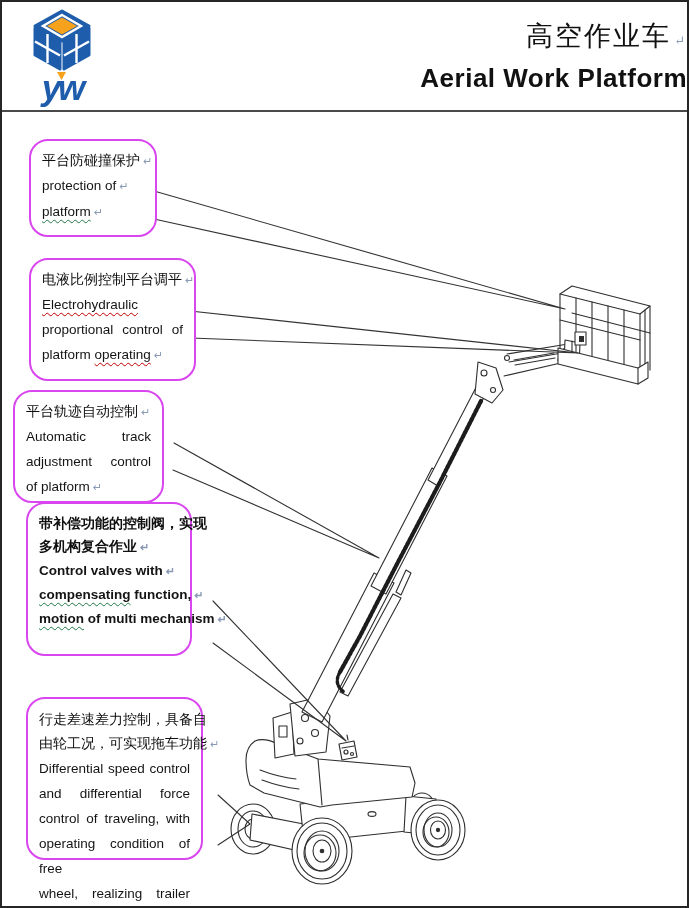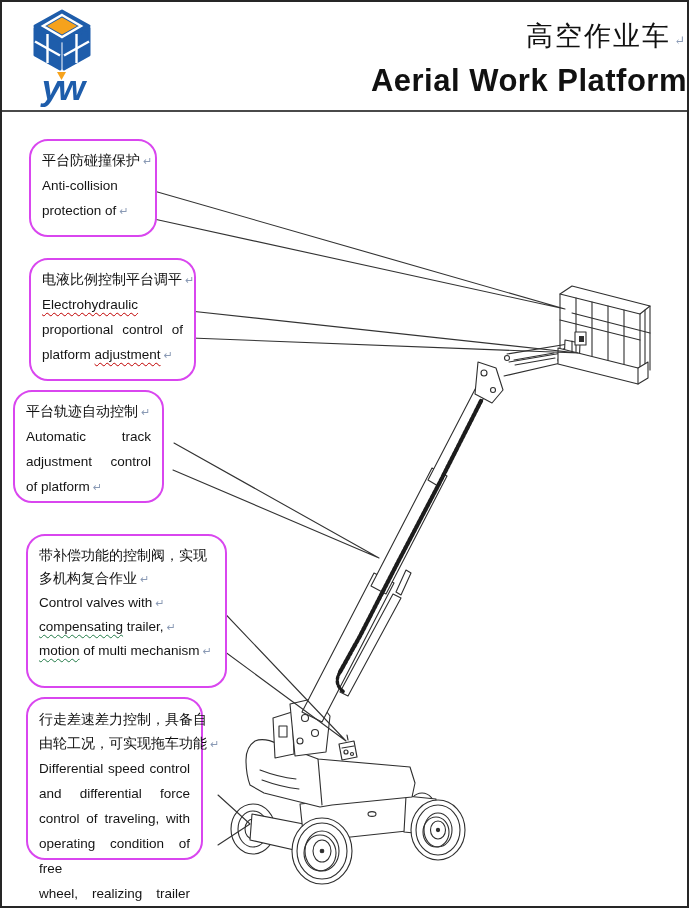--- a/index.html
+++ b/index.html
@@ -7,39 +7,39 @@
     position:relative;width:685px;height:904px;
     border:2px solid #262626;background:#fff;overflow:hidden;
     font-family:"Liberation Sans",sans-serif;color:#1a1a1a;
   }
   
   .header{position:absolute;left:0;top:0;width:100%;height:108px;border-bottom:2px solid #4a4a4a;background:#fff;z-index:5;}
   .logo{position:absolute;left:14px;top:5px;}
   .titles{position:absolute;left:0;top:0;width:100%;text-align:right;}
   .title-zh{margin-top:16px;font-family:"DejaVu Serif",serif;font-size:27px;letter-spacing:2px;color:#111;}
   .title-zh .ret{font-size:13px;}
-  .title-en{margin-top:9px;font-size:31px;font-weight:bold;color:#111;letter-spacing:0.5px;}
+  .title-en{margin-top:9px;font-size:26px;font-weight:bold;color:#111;letter-spacing:0.5px;}
   
   .drawing{position:absolute;left:0;top:0;width:689px;height:908px;z-index:1;}
   
   .callout{
     position:absolute;z-index:4;background:#fff;
     border:2px solid #d946ef;border-radius:19px;
     padding:8px 11px;box-sizing:border-box;
   }
   .zh{font-size:14px;line-height:23px;white-space:nowrap;color:#101010;}
   .ln{font-size:13.5px;line-height:25px;white-space:nowrap;color:#141414;}
   .jline{text-align:justify;text-align-last:justify;white-space:normal;}
   .ret{color:#8a9ab5;font-size:11px;margin-left:3px;}
   .wg{text-decoration:underline wavy #217a46;text-decoration-thickness:1px;text-underline-offset:3px;}
   .wr{text-decoration:underline wavy #c00000;text-decoration-thickness:1px;text-underline-offset:3px;}
   .c1{left:27px;top:137px;width:128px;height:98px;}
   .c2{left:27px;top:256px;width:167px;height:123px;}
   .c3{left:11px;top:388px;width:151px;height:113px;}
-  .c4{left:24px;top:532px;width:201px;height:154px;}
+  .c4{left:24px;top:500px;width:166px;height:154px;font-weight:bold;}
   .c4 .ln{line-height:24px;}
   .c5{left:24px;top:695px;width:177px;height:163px;}
   .c5 .zh{line-height:24px;}
   .c5 .ln{line-height:25px;}
 </style>
 </head>
 <body>
 
 <div class="page">
 
@@ -186,43 +186,43 @@
       </g>
     </svg>
     <div class="titles">
       <div class="title-zh"><span>高空作业车</span><span class="ret">↵</span></div>
       <div class="title-en">Aerial Work Platform</div>
     </div>
   </div>
 
   <div class="callout c1">
     <div class="zh"><span>平台防碰撞保护</span><span class="ret">↵</span></div>
-    <div class="ln"><span>Anti-collision</span></div>
     <div class="ln"><span>protection of</span><span class="ret">↵</span></div>
+    <div class="ln"><span class="wg">platform</span><span class="ret">↵</span></div>
   </div>
 
   <div class="callout c2">
     <div class="zh"><span>电液比例控制平台调平</span><span class="ret">↵</span></div>
     <div class="ln"><span class="wr">Electrohydraulic</span></div>
     <div class="ln jline"><span>proportional control of</span></div>
-    <div class="ln"><span>platform </span><span class="wr">adjustment</span><span class="ret">↵</span></div>
+    <div class="ln"><span>platform </span><span class="wr">operating</span><span class="ret">↵</span></div>
   </div>
 
   <div class="callout c3">
     <div class="zh"><span>平台轨迹自动控制</span><span class="ret">↵</span></div>
     <div class="ln jline"><span>Automatic track</span></div>
     <div class="ln jline"><span>adjustment control</span></div>
     <div class="ln"><span>of platform</span><span class="ret">↵</span></div>
   </div>
 
   <div class="callout c4">
     <div class="zh"><span>带补偿功能的控制阀，实现</span></div>
     <div class="zh"><span>多机构复合作业</span><span class="ret">↵</span></div>
     <div class="ln"><span>Control valves with</span><span class="ret">↵</span></div>
-    <div class="ln"><span class="wg">compensating</span><span> trailer,</span><span class="ret">↵</span></div>
+    <div class="ln"><span class="wg">compensating</span><span> function,</span><span class="ret">↵</span></div>
     <div class="ln"><span class="wg">motion</span><span> of multi mechanism</span><span class="ret">↵</span></div>
   </div>
 
   <div class="callout c5">
     <div class="zh"><span>行走差速差力控制，具备自</span></div>
     <div class="zh"><span>由轮工况，可实现拖车功能</span><span class="ret">↵</span></div>
     <div class="ln jline"><span>Differential speed control</span></div>
     <div class="ln jline"><span>and differential force</span></div>
     <div class="ln jline"><span>control of traveling, with</span></div>
     <div class="ln jline"><span>operating condition of free</span></div>

